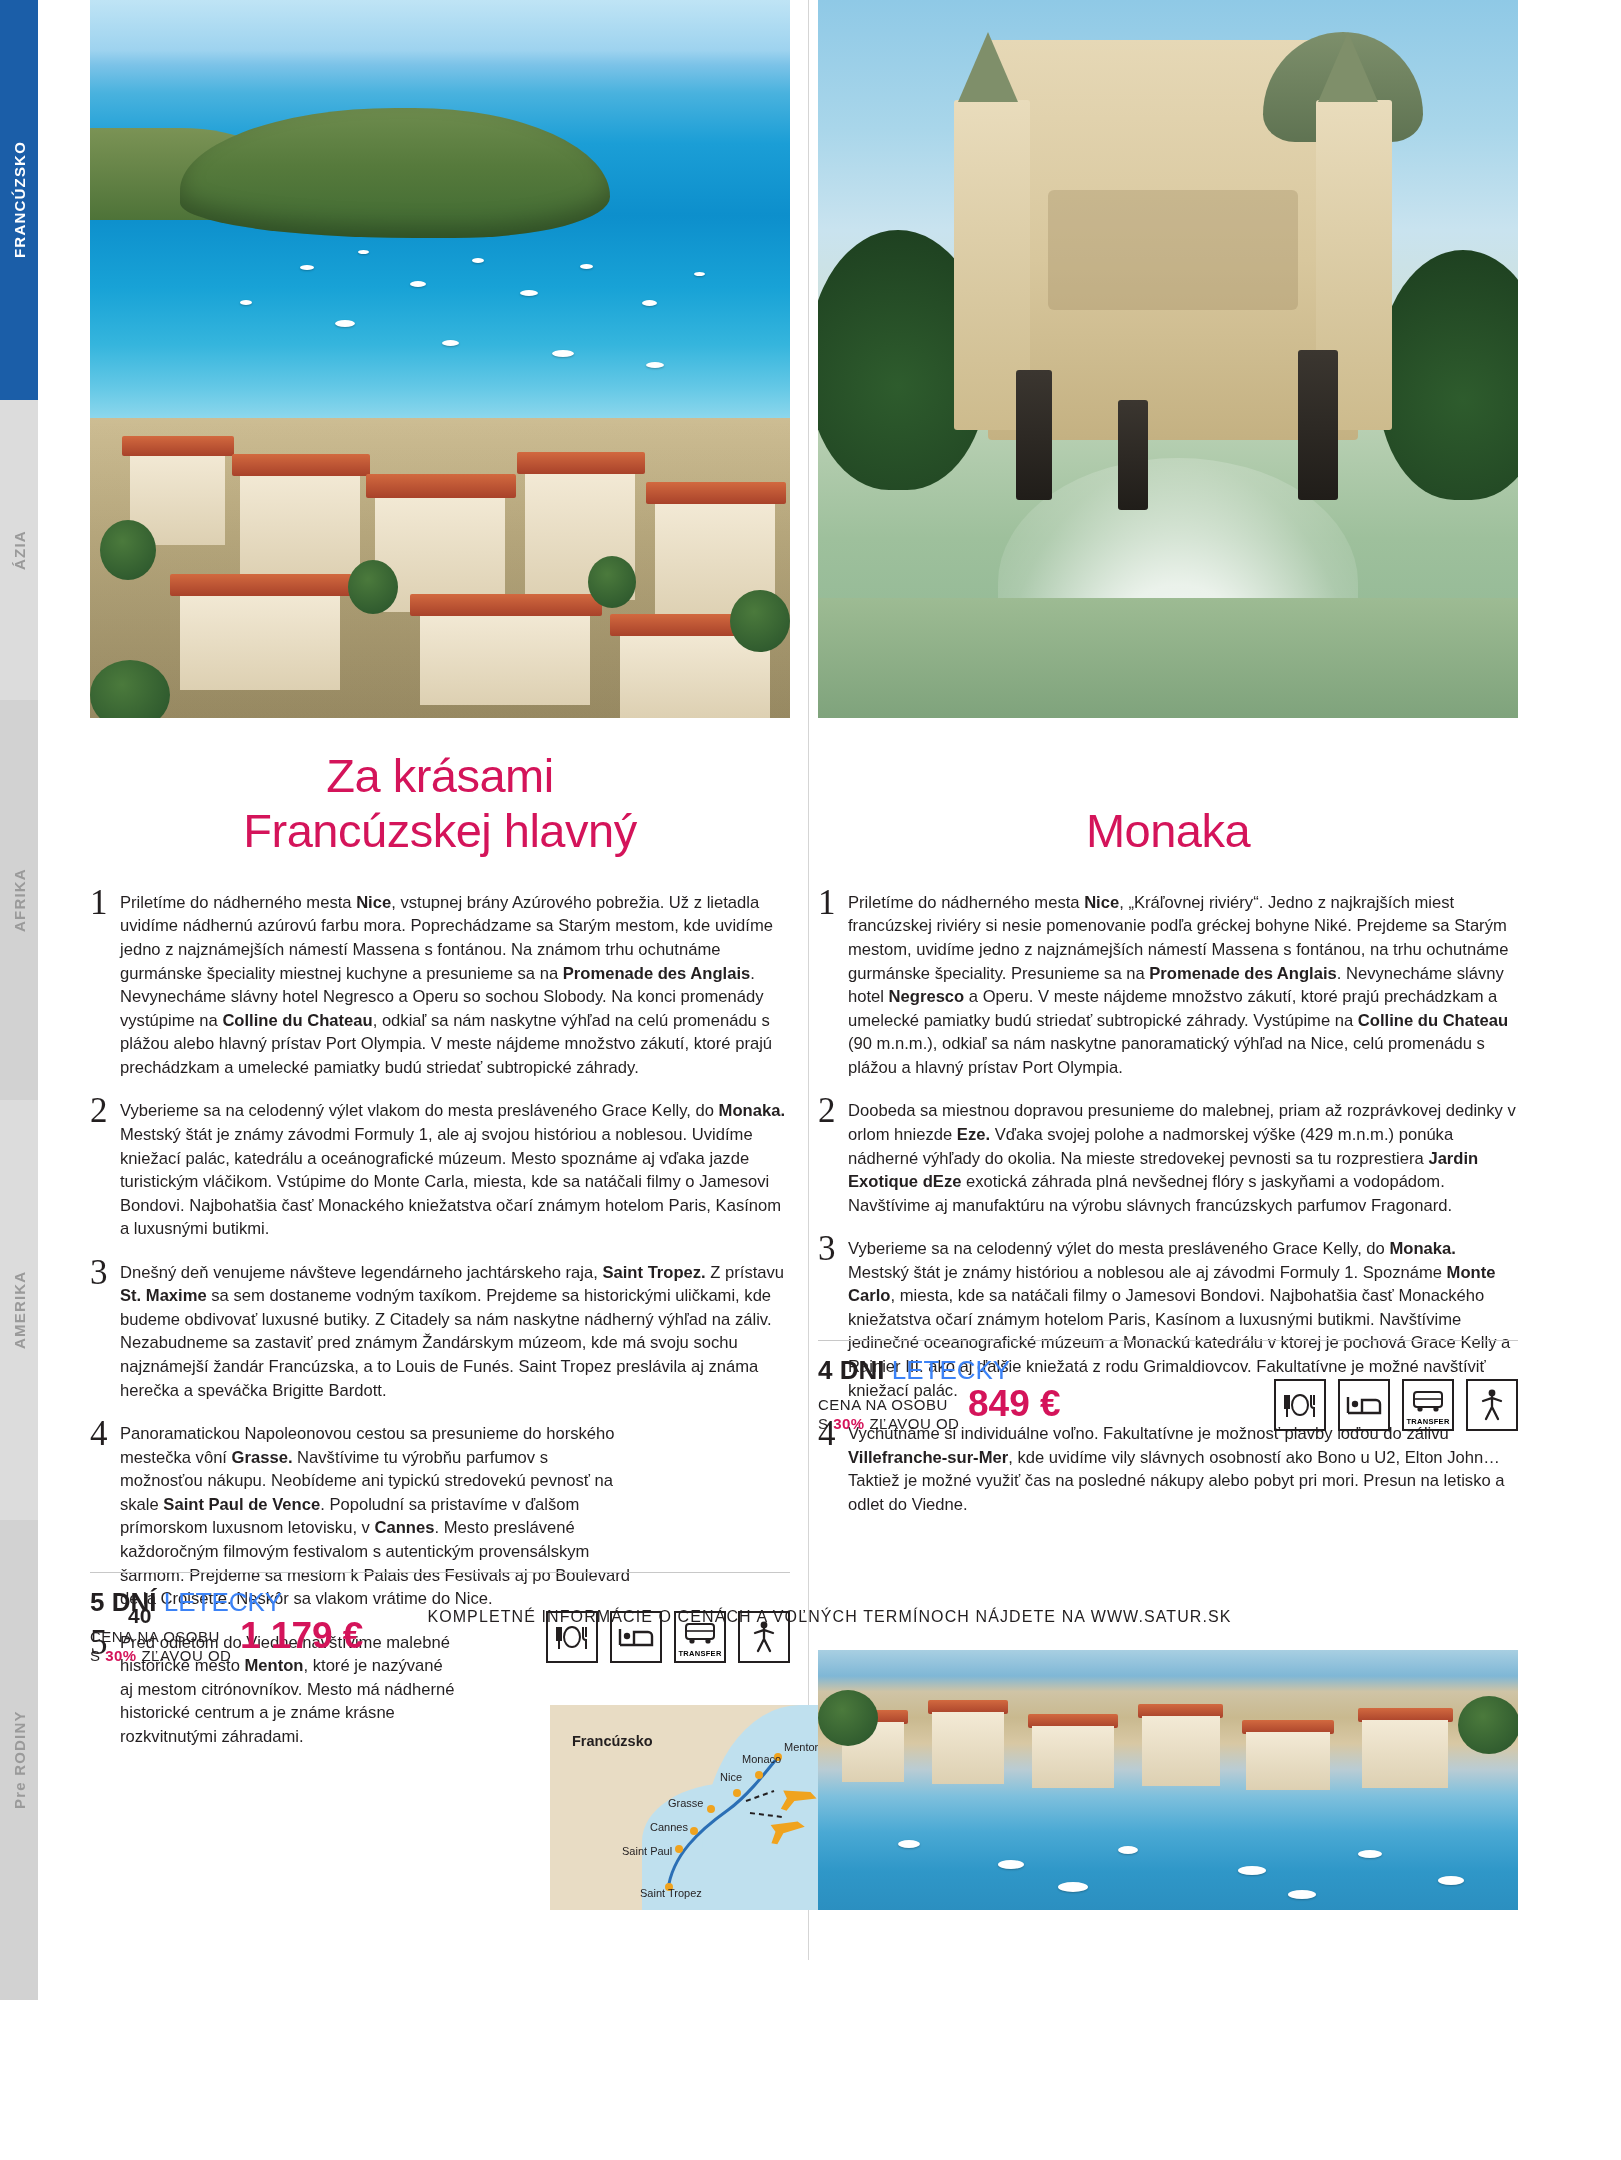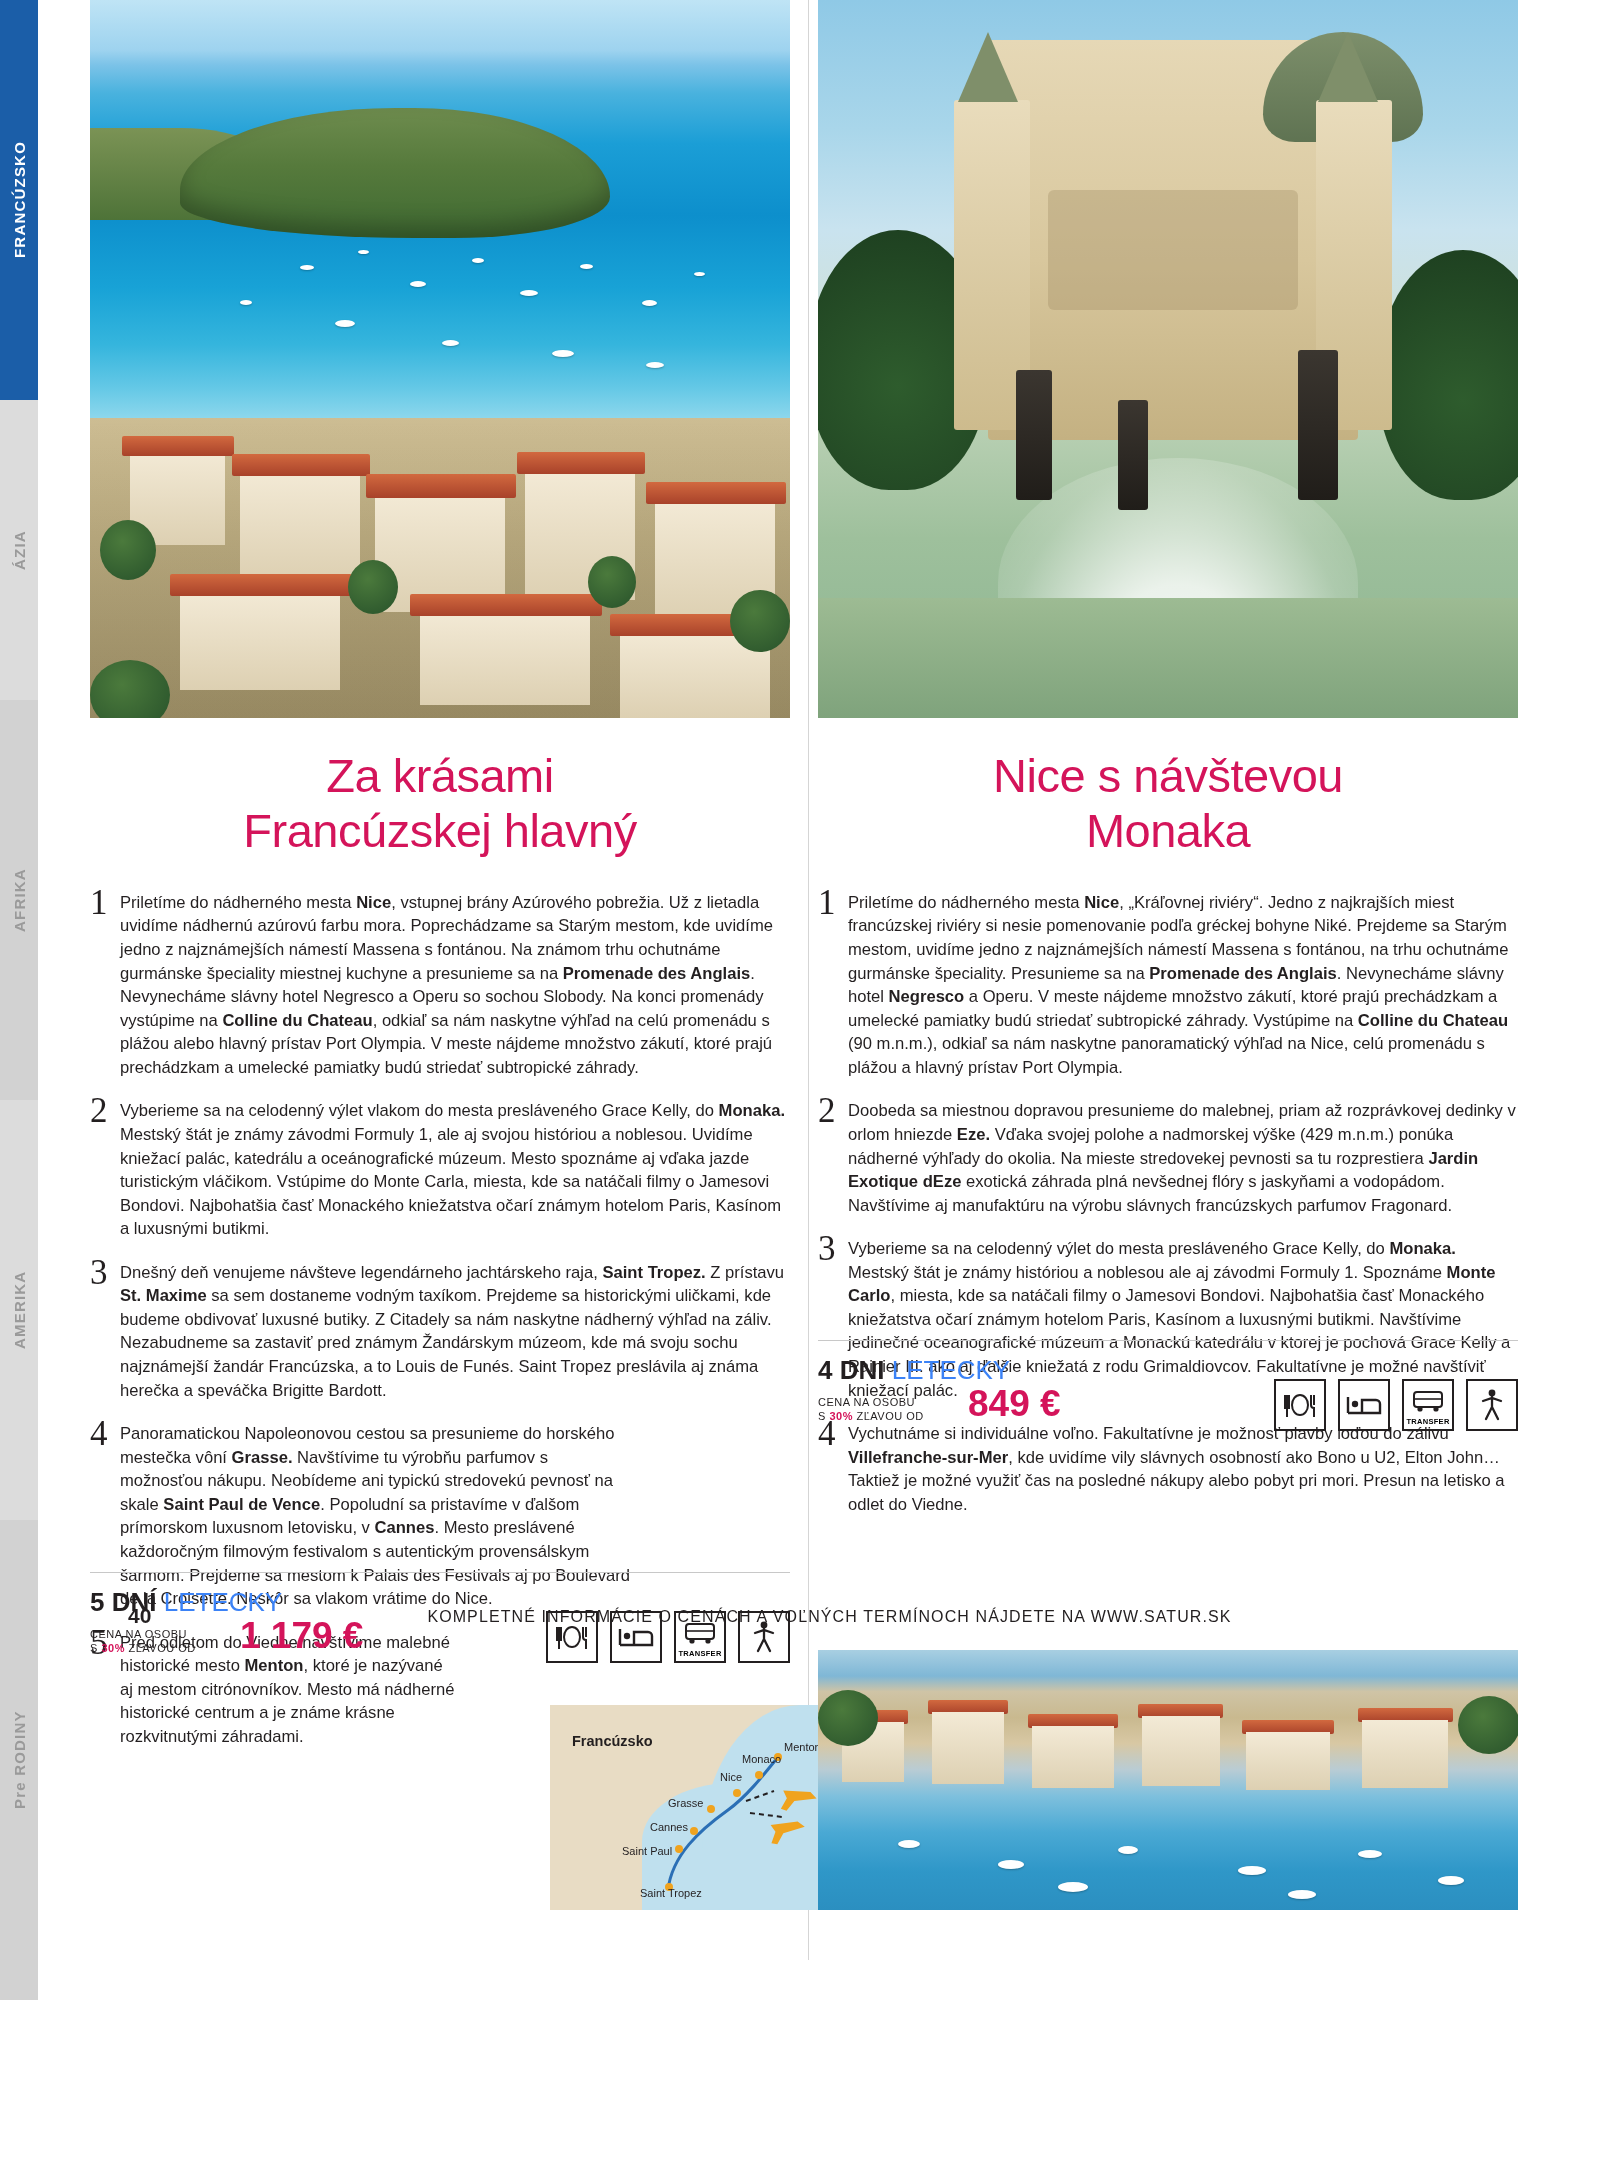--- a/index.html
+++ b/index.html
@@ -266,21 +266,21 @@
     position: absolute;
     left: 0; top: 14px;
     font-size: 26px;
     color: #231f20;
   }
   .days .n { font-weight: bold; text-align: center; }
   .days .m { color: #3b82f6; }
   .cena {
     position: absolute;
     left: 0; top: 55px;
-    font-size: 11px;
+    font-size: 15px;
     letter-spacing: 0.5px;
     color: #231f20;
     line-height: 1.25;
   }
   .cena .disc { color: #d4145a; font-weight: bold; }
   .price {
     position: absolute;
     left: 150px; top: 42px;
     font-size: 37px;
     font-weight: bold;
@@ -520,21 +520,21 @@
         <div style="position:absolute;left:60px;top:150px;width:250px;height:120px;background:rgba(160,140,100,0.35);border-radius:6px;"></div>
       </div>
       <div class="fountain"></div>
       <div class="statue" style="left:198px;top:370px;width:36px;height:130px;"></div>
       <div class="statue" style="left:480px;top:350px;width:40px;height:150px;"></div>
       <div class="statue" style="left:300px;top:400px;width:30px;height:110px;"></div>
       <div style="position:absolute;left:0;bottom:0;width:700px;height:120px;background:linear-gradient(to bottom,#9dbb93,#7fa37c);"></div>
     </div>
 
     <h1 class="title right">
-      <span>Nice s návštevou</span><br>
+      <br>
       <span>Monaka</span>
     </h1>
 
     <div class="body">
       <div class="para">
         <span class="num">1</span>
         <span>Priletíme do nádherného mesta <b>Nice</b>, „Kráľovnej riviéry“. Jedno z najkrajších miest francúzskej riviéry si nesie pomenovanie podľa gréckej bohyne Niké. Prejdeme sa Starým mestom, uvidíme jedno z najznámejších námestí Massena s fontánou, na trhu ochutnáme gurmánske špeciality. Presunieme sa na <b>Promenade des Anglais</b>. Nevynecháme slávny hotel <b>Negresco</b> a Operu. V meste nájdeme množstvo zákutí, ktoré prajú prechádzkam a umelecké pamiatky budú striedať subtropické záhrady. Vystúpime na <b>Colline du Chateau</b> (90 m.n.m.), odkiaľ sa nám naskytne panoramatický výhľad na Nice, celú promenádu s plážou a hlavný prístav Port Olympia.</span>
       </div>
       <div class="para">
         <span class="num">2</span>

